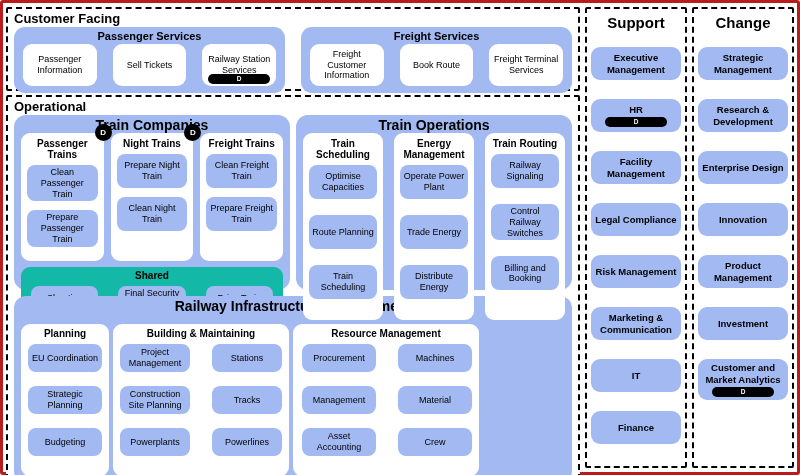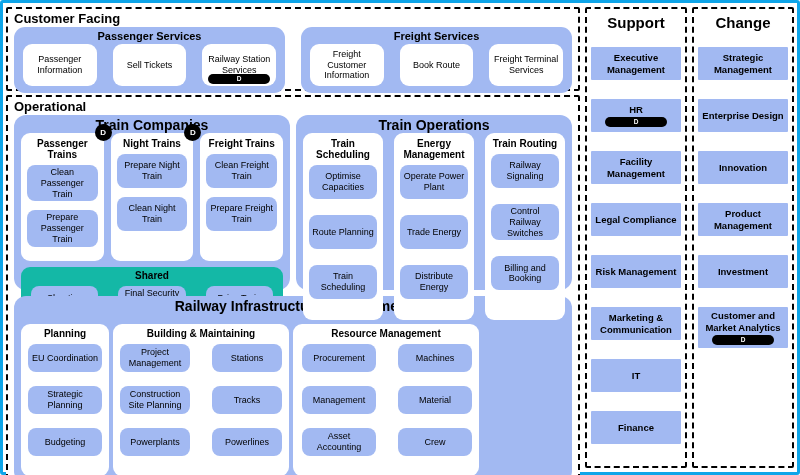--- a/index.html
+++ b/index.html
@@ -7,21 +7,21 @@
     --ink:#000000;
   }
   *{box-sizing:border-box;margin:0;padding:0;}
   html,body{width:800px;height:475px;}
   body{
     font-family:"Liberation Sans","DejaVu Sans",sans-serif;
     background:#ffffff;color:#000;
   }
   .canvas{
     width:800px;height:475px;
-    border:3px solid #0ea5e9;border-radius:3px;
+    border:3px solid #b91c1c;border-radius:3px;
     background:#fff;
     display:flex;gap:5px;padding:4px 3px;
   }
   .main-col{width:578px;display:flex;flex-direction:column;gap:4px;}
   .frame{
     border:2px dashed #000;border-radius:2px;background:#fff;
   }
   .frame-title{font-weight:bold;font-size:13px;padding:2px 6px 0;}
   
   .customer{height:84px;}
@@ -69,21 +69,21 @@
   .rim-planning .leaf{min-height:28px;margin-bottom:14px;border-radius:8px;}
   .rim-building{width:176px;}
   .grid2{display:grid;grid-template-columns:1fr 1fr;column-gap:22px;row-gap:14px;}
   .grid2 .leaf{min-height:28px;}
   .rim-resource{flex:1;}
   .rim-resource .grid2{grid-template-columns:74px 74px;column-gap:22px;justify-content:flex-start;padding-left:2px;}
   
   .side{width:102px;display:flex;flex-direction:column;align-items:center;padding:5px 5px;}
   .side-title{font-weight:bold;font-size:15px;margin-bottom:16px;}
   .side-item{
-    background:var(--blue);border-radius:1px;width:90px;min-height:33px;
+    background:var(--blue);border-radius:9px;width:90px;min-height:33px;
     display:flex;flex-direction:column;align-items:center;justify-content:center;
     text-align:center;font-size:9.5px;font-weight:bold;line-height:1.25;
     padding:3px 2px;margin-bottom:19px;
   }
   
   .dot{
     position:absolute;top:-9px;right:-8px;width:17px;height:17px;border-radius:50%;
     background:#000;color:#fff;font-size:8px;font-weight:bold;
     display:flex;align-items:center;justify-content:center;z-index:2;
   }
@@ -235,20 +235,21 @@
     <div class="side-item">Legal Compliance</div>
     <div class="side-item">Risk Management</div>
     <div class="side-item">Marketing &amp; Communication</div>
     <div class="side-item">IT</div>
     <div class="side-item">Finance</div>
   </section>
 
   <section class="frame side">
     <div class="side-title">Change</div>
     <div class="side-item">Strategic Management</div>
+    <div class="side-item">Research &amp; Development</div>
     <div class="side-item">Enterprise Design</div>
     <div class="side-item">Innovation</div>
     <div class="side-item">Product Management</div>
     <div class="side-item">Investment</div>
     <div class="side-item">
       <span>Customer and Market Analytics</span>
       <span class="pill">D</span>
     </div>
   </section>
 

